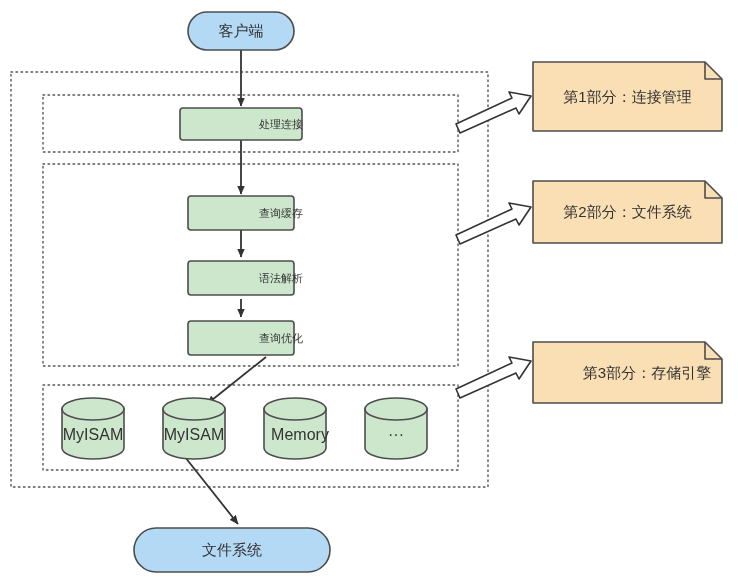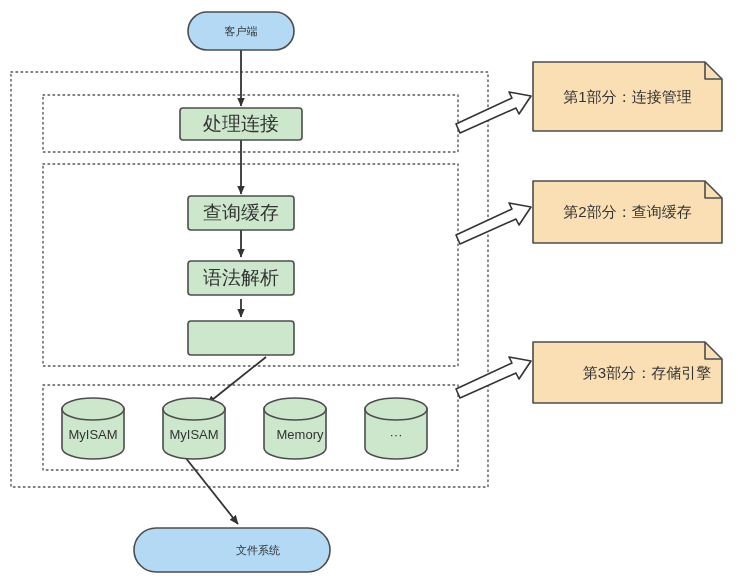--- a/index.html
+++ b/index.html
@@ -28,23 +28,23 @@
   .node-label {
     position: absolute;
     display: flex;
     align-items: center;
     justify-content: center;
     text-align: center;
     color: #333333;
     pointer-events: none;
     line-height: 1.15;
   }
-  .lbl-terminal { font-size: 11px; }
-  .lbl-process  { font-size: 19px; }
-  .lbl-cyl      { font-size: 13px; }
+  .lbl-terminal { font-size: 15px; }
+  .lbl-process  { font-size: 11px; margin-left: 40px; }
+  .lbl-cyl      { font-size: 16px; }
   .lbl-note     { font-size: 15px; }
 </style>
 </head>
 <body>
 
 <div id="canvas">
 
   <svg class="layer" viewBox="0 0 738 587">
     <defs>
       <marker id="arrowhead" markerWidth="10" markerHeight="8" refX="8.5" refY="4" orient="auto" markerUnits="userSpaceOnUse">
@@ -126,30 +126,31 @@
   </svg>
 
   <div class="node-label lbl-terminal" style="left:188px; top:12px; width:106px; height:38px;">客户端</div>
 
   <div class="node-label lbl-process" style="left:180px; top:108px; width:122px; height:32px;">处理连接</div>
 
   <div class="node-label lbl-process" style="left:188px; top:261px; width:106px; height:34px;">语法解析</div>
 
   <div class="node-label lbl-process" style="left:188px; top:196px; width:106px; height:34px;">查询缓存</div>
 
+  <div class="node-label lbl-process" style="left:188px; top:321px; width:106px; height:34px;">查询优化</div>
 
   <div class="node-label lbl-cyl" style="left:62px; top:424px; width:62px; height:22px;">MyISAM</div>
 
   <div class="node-label lbl-cyl" style="left:163px; top:424px; width:62px; height:22px;">MyISAM</div>
 
   <div class="node-label lbl-cyl" style="left:264px; top:424px; width:72px; height:22px;">Memory</div>
 
   <div class="node-label lbl-cyl" style="left:365px; top:424px; width:62px; height:22px;">···</div>
 
   <div class="node-label lbl-note" style="left:533px; top:62px; width:189px; height:69px;">第1部分：连接管理</div>
 
-  <div class="node-label lbl-note" style="left:533px; top:181px; width:189px; height:62px;">第2部分：查询缓存</div>
+  <div class="node-label lbl-note" style="left:533px; top:181px; width:189px; height:62px;">第2部分：文件系统</div>
 
   <div class="node-label lbl-note" style="left:533px; top:342px; width:228px; height:61px;">第3部分：存储引擎</div>
 
-  <div class="node-label lbl-terminal" style="left:134px; top:528px; width:196px; height:44px;padding-left:26px;">文件系统</div>
+  <div class="node-label lbl-terminal" style="left:134px; top:528px; width:196px; height:44px;">文件系统</div>
 
 </div>
 
 </body></html>

